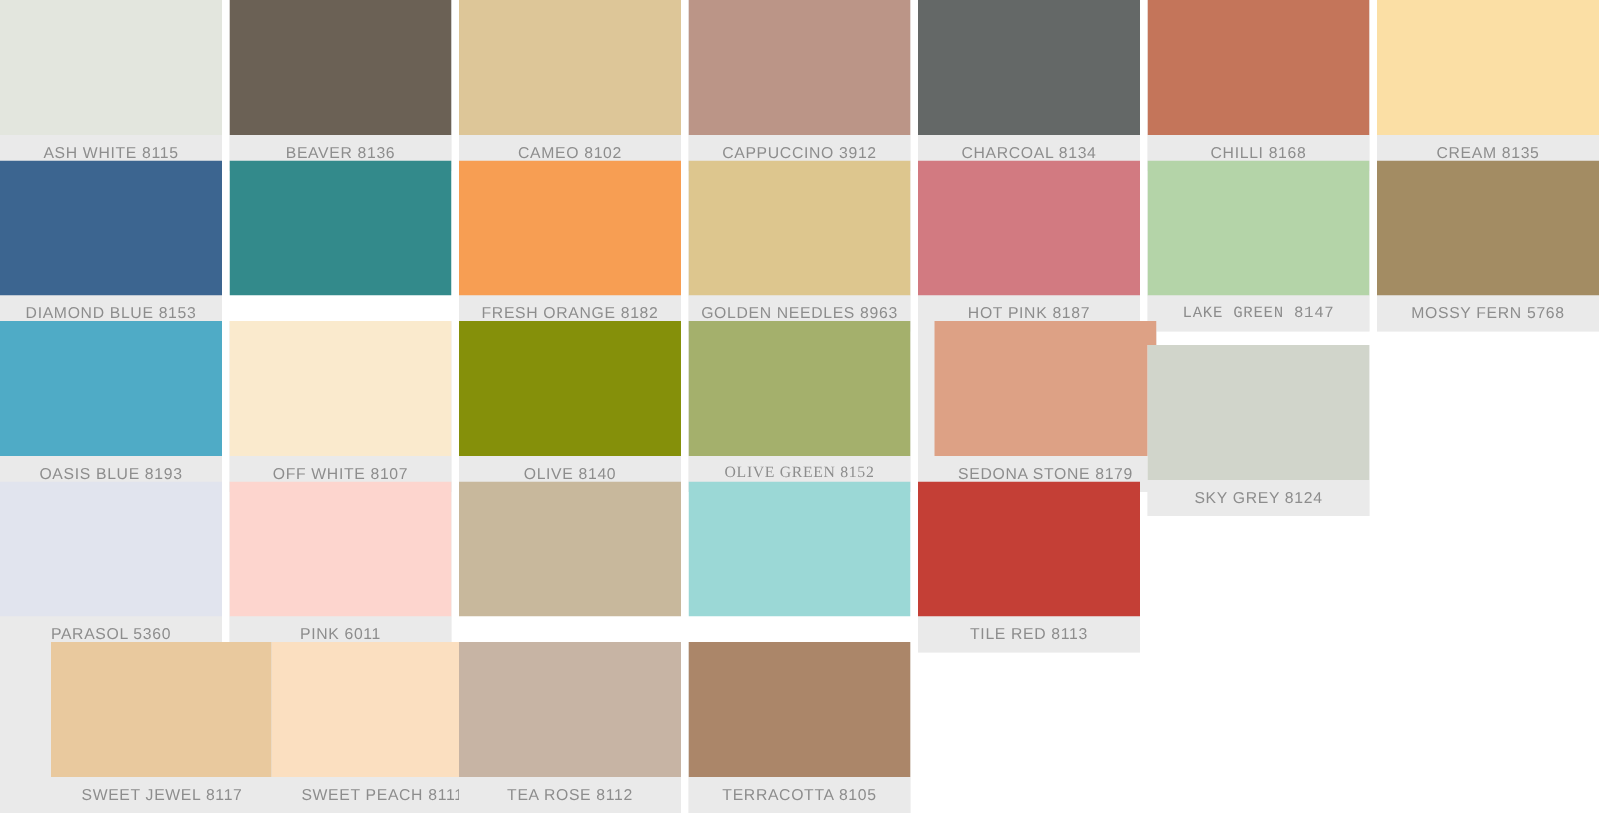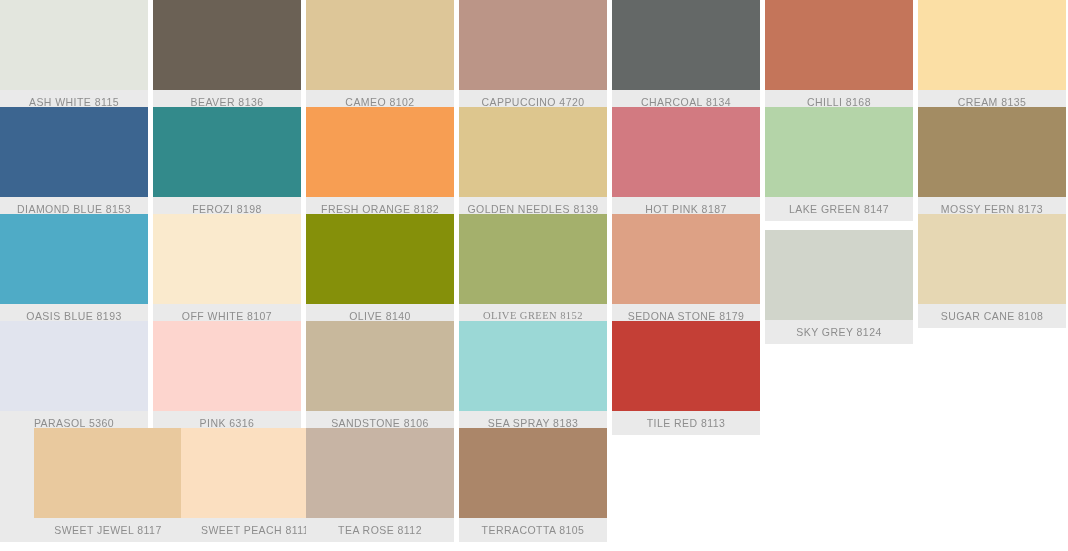--- a/index.html
+++ b/index.html
@@ -59,61 +59,60 @@
     <div class="swatch-card" style="left: 153px; top: 0px;">
       <div class="swatch-color" title="BEAVER 8136" style="background: rgb(107, 97, 85);"></div>
       <div class="swatch-label">BEAVER 8136</div>
     </div>
     <div class="swatch-card" style="left: 306px; top: 0px;">
       <div class="swatch-color" title="CAMEO 8102" style="background: rgb(221, 198, 152);"></div>
       <div class="swatch-label">CAMEO 8102</div>
     </div>
     <div class="swatch-card" style="left: 459px; top: 0px;">
       <div class="swatch-color" title="CAPPUCCINO 8161" style="background: rgb(187, 149, 135);"></div>
-      <div class="swatch-label">CAPPUCCINO 4720</div>
+      <div class="swatch-label">CAPPUCCINO 3912</div>
     </div>
     <div class="swatch-card" style="left: 612px; top: 0px;">
       <div class="swatch-color" title="CHARCOAL 8134" style="background: rgb(100, 104, 103);"></div>
       <div class="swatch-label">CHARCOAL 8134</div>
     </div>
     <div class="swatch-card" style="left: 765px; top: 0px;">
       <div class="swatch-color" title="CHILLI 8168" style="background: rgb(196, 117, 90);"></div>
       <div class="swatch-label">CHILLI 8168</div>
     </div>
     <div class="swatch-card" style="left: 918px; top: 0px;">
       <div class="swatch-color" title="CREAM 8135" style="background: rgb(251, 223, 165);"></div>
       <div class="swatch-label">CREAM 8135</div>
     </div>
     <div class="swatch-card" style="left: 0px; top: 107px;">
       <div class="swatch-color" title="DIAMOND BLUE 8153" style="background: rgb(60, 101, 144);"></div>
       <div class="swatch-label">DIAMOND BLUE 8153</div>
     </div>
     <div class="swatch-card" style="left: 153px; top: 107px;">
       <div class="swatch-color" title="FEROZI 8198" style="background: rgb(51, 138, 139);"></div>
-      <div class="swatch-label">FEROZI 8198</div>
     </div>
     <div class="swatch-card" style="left: 306px; top: 107px;">
       <div class="swatch-color" title="FRESH ORANGE 8182" style="background: rgb(247, 158, 83);"></div>
       <div class="swatch-label">FRESH ORANGE 8182</div>
     </div>
     <div class="swatch-card" style="left: 459px; top: 107px;">
       <div class="swatch-color" title="GOLDEN NEEDLES 8139" style="background: rgb(221, 198, 142);"></div>
-      <div class="swatch-label">GOLDEN NEEDLES 8139</div>
+      <div class="swatch-label">GOLDEN NEEDLES 8963</div>
     </div>
     <div class="swatch-card" style="left: 612px; top: 107px;">
       <div class="swatch-color" title="HOT PINK 8187" style="background: rgb(210, 122, 129);"></div>
       <div class="swatch-label">HOT PINK 8187</div>
     </div>
-    <div class="swatch-card" style="left: 765px; top: 107px;">
+    <div class="swatch-card" style="left: 765px; top: 107px; font-family: Liberation Mono, monospace;">
       <div class="swatch-color" title="LAKE GREEN 8147" style="background: rgb(180, 212, 168);"></div>
       <div class="swatch-label">LAKE GREEN 8147</div>
     </div>
     <div class="swatch-card" style="left: 918px; top: 107px;">
       <div class="swatch-color" title="MOSSY FERN 8173" style="background: rgb(163, 140, 99);"></div>
-      <div class="swatch-label">MOSSY FERN 8173</div>
+      <div class="swatch-label">MOSSY FERN 5768</div>
     </div>
     <div class="swatch-card" style="left: 0px; top: 214px;">
       <div class="swatch-color" title="OASIS BLUE 8193" style="background: rgb(79, 171, 198);"></div>
       <div class="swatch-label">OASIS BLUE 8193</div>
     </div>
     <div class="swatch-card" style="left: 153px; top: 214px;">
       <div class="swatch-color" title="OFF WHITE 8107" style="background: rgb(250, 234, 205);"></div>
       <div class="swatch-label">OFF WHITE 8107</div>
     </div>
     <div class="swatch-card" style="left: 306px; top: 214px;">
@@ -123,41 +122,35 @@
     <div class="swatch-card" style="left: 459px; top: 214px; font-family: Liberation Serif, serif;">
       <div class="swatch-color" title="OLIVE GREEN 8152" style="background: rgb(164, 176, 108);"></div>
       <div class="swatch-label">OLIVE GREEN 8152</div>
     </div>
     <div class="swatch-card" style="left: 0px; top: 321px;">
       <div class="swatch-color" title="PARASOL 8143" style="background: rgb(225, 228, 238);"></div>
       <div class="swatch-label">PARASOL 5360</div>
     </div>
     <div class="swatch-card" style="left: 153px; top: 321px;">
       <div class="swatch-color" title="PINK 8137" style="background: rgb(253, 213, 206);"></div>
-      <div class="swatch-label">PINK 6316</div>
+      <div class="swatch-label">PINK 6011</div>
     </div>
     <div class="swatch-card" style="left: 306px; top: 321px;">
       <div class="swatch-color" title="SANDSTONE 8106" style="background: rgb(200, 184, 156);"></div>
-      <div class="swatch-label">SANDSTONE 8106</div>
     </div>
     <div class="swatch-card" style="left: 459px; top: 321px;">
       <div class="swatch-color" title="SEA SPRAY 8183" style="background: rgb(155, 216, 214);"></div>
-      <div class="swatch-label">SEA SPRAY 8183</div>
     </div>
-    <div class="swatch-card" style="left: 612px; top: 214px;">
+    <div class="swatch-card" style="left: 612px; top: 214px; padding-left: 11px;">
       <div class="swatch-color" title="SEDONA STONE 8179" style="background: rgb(221, 161, 133);"></div>
       <div class="swatch-label">SEDONA STONE 8179</div>
     </div>
     <div class="swatch-card" style="left: 765px; top: 230px;">
       <div class="swatch-color" title="SKY GREY 8124" style="background: rgb(209, 213, 203);"></div>
       <div class="swatch-label">SKY GREY 8124</div>
-    </div>
-    <div class="swatch-card" style="left: 918px; top: 214px;">
-      <div class="swatch-color" title="SUGAR CANE 8108" style="background: rgb(230, 215, 179);"></div>
-      <div class="swatch-label">SUGAR CANE 8108</div>
     </div>
     <div class="swatch-card" style="left: 0px; top: 428px; padding-left: 34px;">
       <div class="swatch-color" title="SWEET JEWEL 8117" style="background: rgb(233, 201, 158);"></div>
       <div class="swatch-label">SWEET JEWEL 8117</div>
     </div>
     <div class="swatch-card" style="left: 153px; top: 428px; margin-left: 28px;">
       <div class="swatch-color" title="SWEET PEACH 8111" style="background: rgb(251, 223, 192);"></div>
       <div class="swatch-label">SWEET PEACH 8111</div>
     </div>
     <div class="swatch-card" style="left: 306px; top: 428px;">

